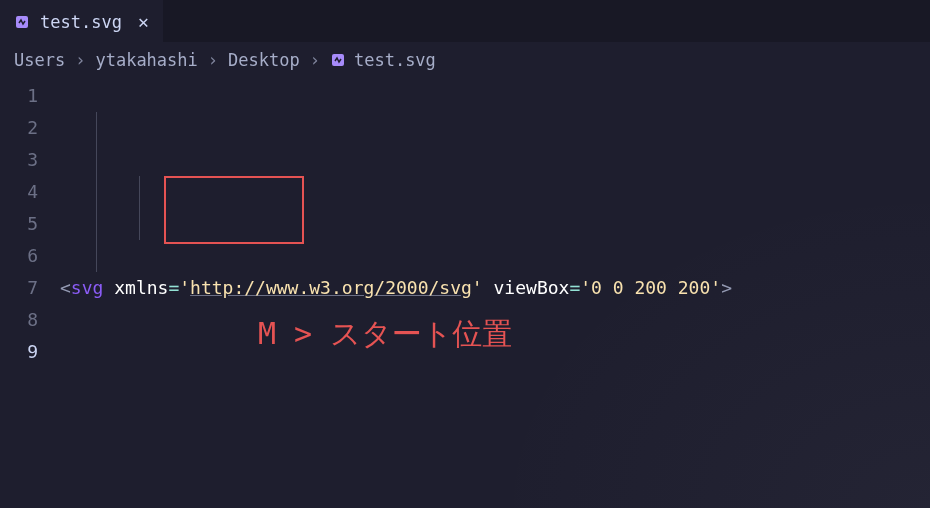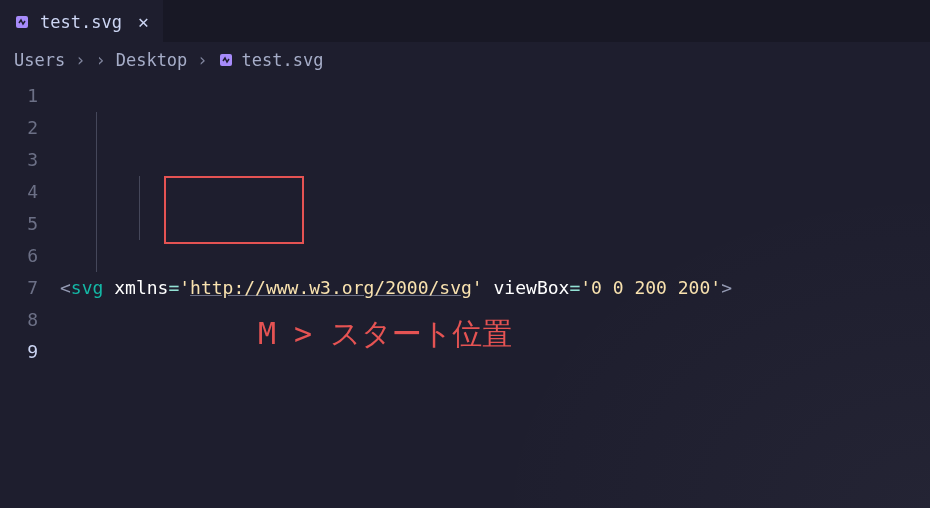--- a/index.html
+++ b/index.html
@@ -101,21 +101,21 @@
     position: absolute;
     left: 79px;
     top: 96px;
     width: 1px;
     height: 64px;
     background: #45475a;
   }
 
   
   .punct   { color: #9399b2; }
-  .tagname { color: #14b8a6; }
+  .tagname { color: #8b5cf6; }
   .attr    { color: #ffffff; }
   .op      { color: #94e2d5; }
   .string  { color: #f9e2af; }
   .url     { color: #f9e2af; text-decoration: underline; text-decoration-color: #6c7086; }
 
   
   .anno-box {
     position: absolute;
     border: 2px solid #e55353;
     pointer-events: none;
@@ -152,20 +152,21 @@
       </svg>
     </span>
     <span>test.svg</span>
     <span class="close">✕</span>
   </div>
 </div>
 
 <div class="breadcrumb">
   <span>Users</span>
   <span class="sep">›</span>
+  <span>ytakahashi</span>
   <span class="sep">›</span>
   <span>Desktop</span>
   <span class="sep">›</span>
   <span class="crumb-file">
     <span class="svg-tiny-icon">
       <svg width="16" height="16" viewBox="0 0 16 16">
         <rect x="2" y="2" width="12" height="12" rx="2" fill="#a78bfa"></rect>
         <path d="M5 9 L7 6 L9 10 L11 7" stroke="#1e1e2e" stroke-width="1.5" fill="none"></path>
       </svg>
     </span>

